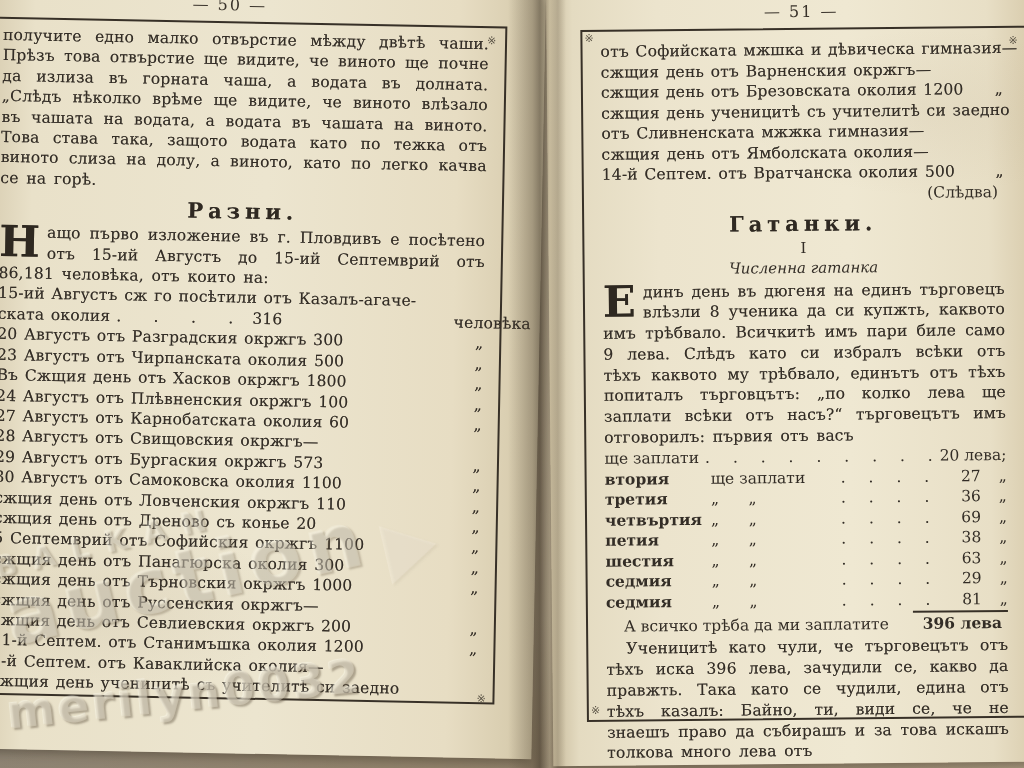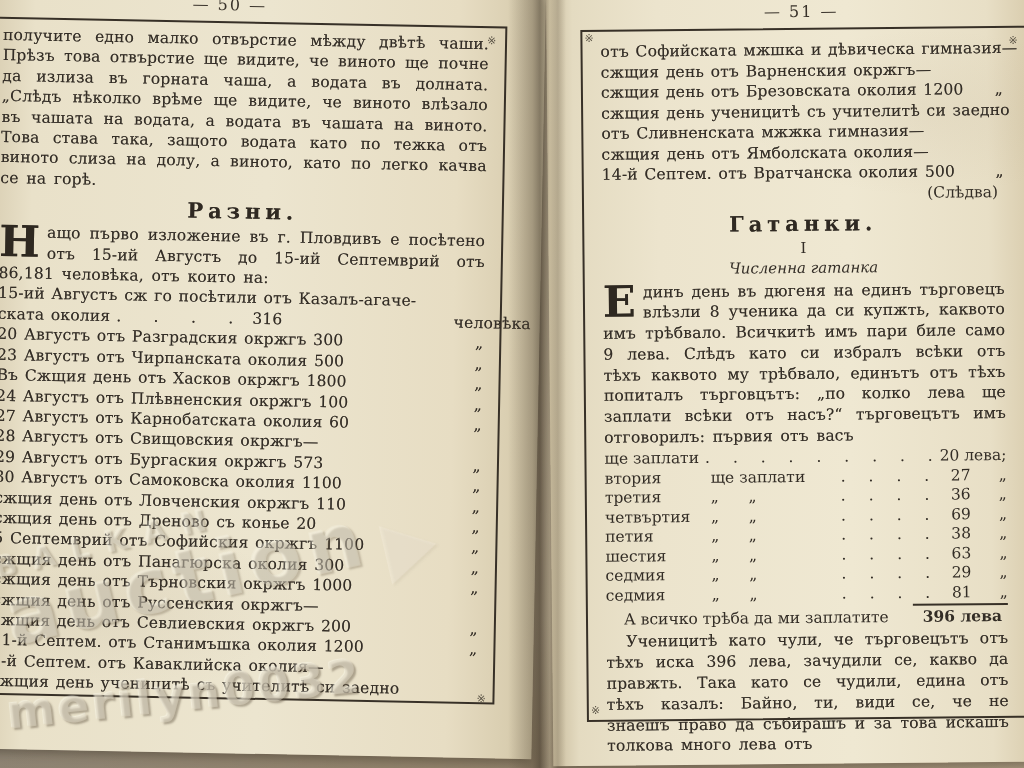--- a/index.html
+++ b/index.html
@@ -76,24 +76,24 @@
   .vt{white-space:nowrap;}
   .vd{letter-spacing:13px;padding:0 6px;white-space:nowrap;}
   .vsp{flex:1;}
   .vu{width:30px;text-align:right;white-space:nowrap;}
 
   .followline{font-size:15.5px;line-height:21px;text-align:right;padding-right:6px;color:#332d26;}
 
   .payfirst{display:flex;align-items:baseline;font-size:15.5px;line-height:21px;}
   .payfirst .dots{flex:1;overflow:hidden;white-space:nowrap;letter-spacing:9px;padding:0 6px;}
   .prow{display:flex;align-items:baseline;font-size:15.5px;line-height:19.5px;}
-  .pname{width:106px;white-space:nowrap;}
+  .pname{width:106px;white-space:nowrap;font-weight:bold;}
   .ppay{width:126px;white-space:pre;}
   .pdots{flex:1;overflow:hidden;white-space:nowrap;letter-spacing:9px;padding:0 4px;}
-  .pval{width:40px;text-align:center;}
+  .pval{width:40px;text-align:right;}
   .punit{width:26px;text-align:right;}
 
   .totalline{display:flex;align-items:baseline;font-size:15.5px;line-height:22px;margin-top:1px;}
   .totalline .tsp{flex:1;}
   .totaltext{padding-left:18px;}
   .totalval{border-top:2px solid #373027;padding:0 6px 0 10px;font-weight:600;white-space:nowrap;}
 
   .closing{text-indent:20px;margin-top:1px;}
 
   .ornament{

